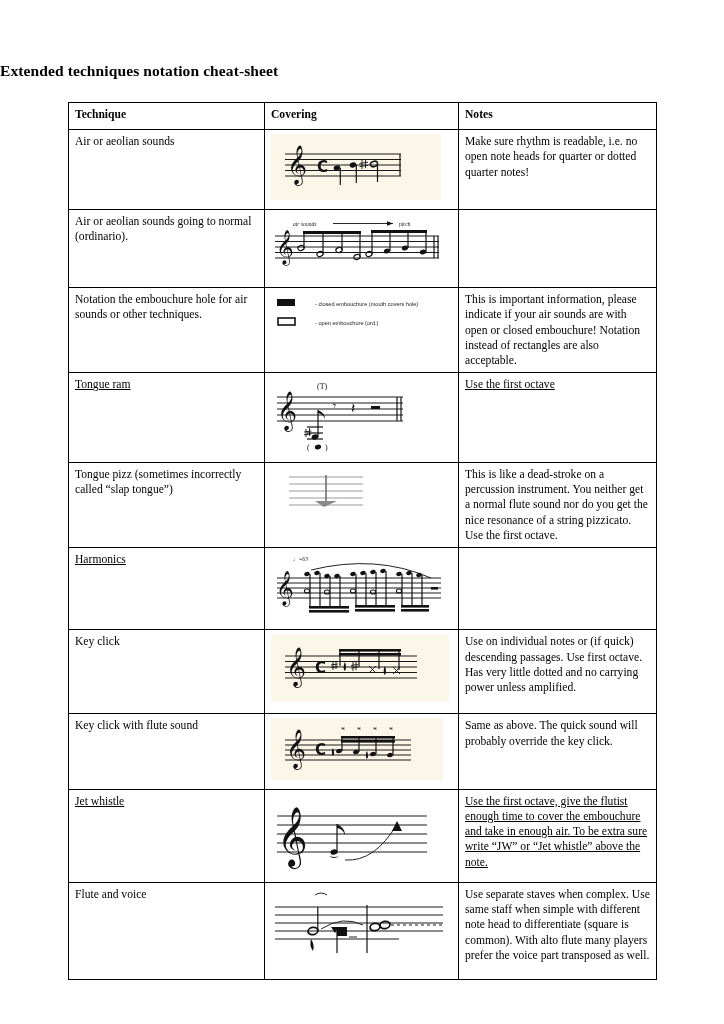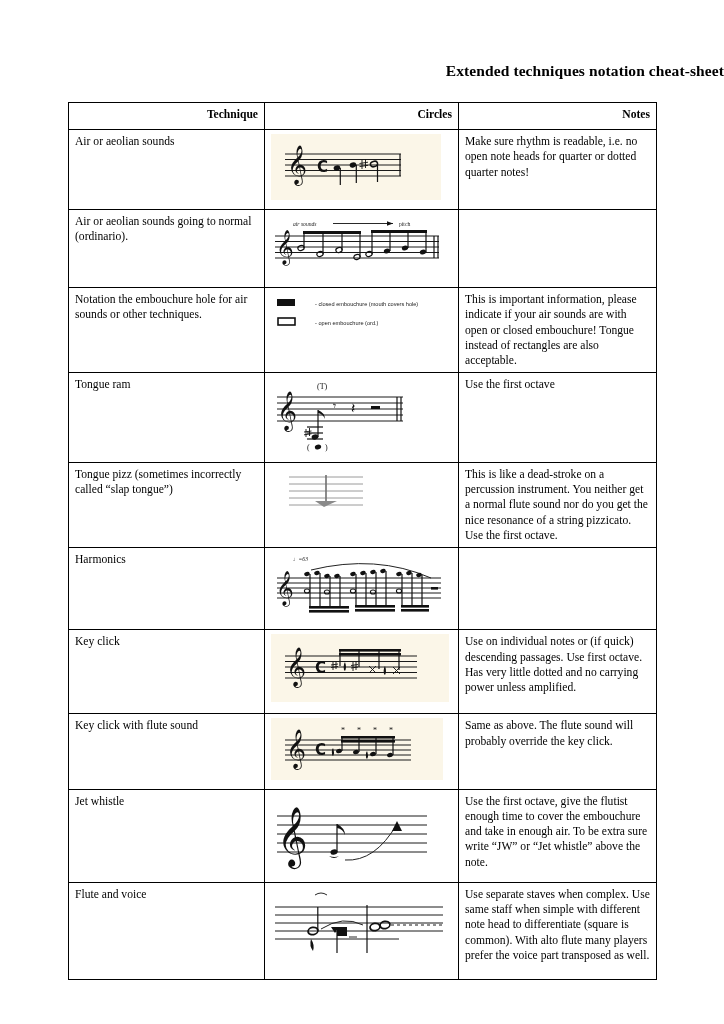--- a/index.html
+++ b/index.html
@@ -19,21 +19,21 @@
     width: 724px;
     height: 1024px;
     position: relative;
     background: #fff;
   }
   .doc-title {
     position: absolute;
     top: 62px;
     left: 0;
     width: 724px;
-    text-align: right;
+    text-align: left;
     font-size: 15.5px;
     font-weight: bold;
     letter-spacing: 0.1px;
   }
   table.cheat {
     position: absolute;
     left: 68px;
     top: 102px;
     width: 588px;
     border-collapse: collapse;
@@ -45,21 +45,20 @@
     padding: 4px 6px 4px 6px;
     font-size: 11.6px;
     line-height: 1.32;
     text-align: left;
   }
   table.cheat th {
     font-weight: bold;
     padding-top: 4px;
     padding-bottom: 4px;
     height: 18px;
-    text-align: right;
   }
   col.c-technique { width: 196px; }
   col.c-notation  { width: 194px; }
   col.c-notes     { width: 198px; }
 
   td.notation-cell {
     text-align: center;
     vertical-align: top;
     padding-top: 6px;
   }
@@ -122,21 +121,21 @@
 
   <table class="cheat">
     <colgroup>
       <col class="c-technique">
       <col class="c-notation">
       <col class="c-notes">
     </colgroup>
     <thead>
       <tr>
         <th>Technique</th>
-        <th>Circles</th>
+        <th>Covering</th>
         <th>Notes</th>
       </tr>
     </thead>
     <tbody>
 
       <tr style="height:80px;">
         <td>Air or aeolian sounds</td>
         <td class="notation-cell">
           <span class="notation-wrap tint">
             <svg width="150" height="52" viewBox="0 0 150 52">
@@ -228,24 +227,24 @@
         <td class="notation-cell" style="text-align:left;padding-left:8px;">
           <span class="notation-wrap">
             <svg width="180" height="48" viewBox="0 0 180 48">
               <rect class="ink" x="4" y="7" width="18" height="7"></rect>
               <text class="legend-text" x="42" y="13.5">- closed embouchure (mouth covers hole)</text>
               <rect x="5" y="26" width="17" height="7" fill="none" stroke="#111" stroke-width="1.6"></rect>
               <text class="legend-text" x="42" y="32.5">- open embouchure (ord.)</text>
             </svg>
           </span>
         </td>
-        <td class="notes-cell">This is important information, please indicate if your air sounds are with open or closed embouchure! Tongue instead of rectangles are also acceptable.</td>
-      </tr>
-
-      <tr style="height:82px;">
+        <td class="notes-cell">This is important information, please indicate if your air sounds are with open or closed embouchure! Notation instead of rectangles are also acceptable.</td>
+      </tr>
+
+      <tr style="height:82px;text-decoration:underline;">
         <td>Tongue ram</td>
         <td class="notation-cell">
           <span class="notation-wrap">
             <svg width="150" height="76" viewBox="0 0 150 76">
               <text class="paren" x="46" y="12">(T)</text>
               <g>
                 <line class="staff-line" x1="6" y1="20" x2="132" y2="20"></line>
                 <line class="staff-line" x1="6" y1="26" x2="132" y2="26"></line>
                 <line class="staff-line" x1="6" y1="32" x2="132" y2="32"></line>
                 <line class="staff-line" x1="6" y1="38" x2="132" y2="38"></line>
@@ -296,21 +295,21 @@
                 <line class="staff-line faint" x1="18" y1="38" x2="92" y2="38"></line>
               </g>
               <line x1="55" y1="8" x2="55" y2="34" stroke="#6f6f6f" stroke-width="1.6"></line>
               <path d="M44 34 L66 34 L53 40 Z" fill="#8a8a8a"></path>
             </svg>
           </span>
         </td>
         <td class="notes-cell">This is like a dead-stroke on a percussion instrument. You neither get a normal flute sound nor do you get the nice resonance of a string pizzicato. Use the first octave.</td>
       </tr>
 
-      <tr style="height:82px;">
+      <tr style="height:82px;text-decoration:underline;">
         <td>Harmonics</td>
         <td class="notation-cell">
           <span class="notation-wrap">
             <svg width="178" height="64" viewBox="0 0 178 64">
               <text class="tiny-label" x="22" y="9">♩=63</text>
               <path class="curve" d="M40 18 Q105 2 160 26"></path>
               <g>
                 <line class="staff-line" x1="6" y1="26" x2="170" y2="26"></line>
                 <line class="staff-line" x1="6" y1="31" x2="170" y2="31"></line>
                 <line class="staff-line" x1="6" y1="36" x2="170" y2="36"></line>
@@ -450,24 +449,24 @@
                 <ellipse cx="92" cy="30" rx="3" ry="2.2" transform="rotate(-16 92 30)"></ellipse>
                 <ellipse cx="109" cy="31" rx="3" ry="2.2" transform="rotate(-16 109 31)"></ellipse>
               </g>
               <g class="ink">
                 <path d="M52 24 q2 5 0 8 q-1.2 -1 -1.2 -4 q0 -2.6 1.2 -4 z"></path>
                 <path d="M86 27 q2 5 0 8 q-1.2 -1 -1.2 -4 q0 -2.6 1.2 -4 z"></path>
               </g>
             </svg>
           </span>
         </td>
-        <td class="notes-cell">Same as above. The flute sound will probably override the key click.</td>
-      </tr>
-
-      <tr style="height:92px;">
+        <td class="notes-cell">Same as above. The quick sound will probably override the key click.</td>
+      </tr>
+
+      <tr style="height:92px;text-decoration:underline;">
         <td>Jet whistle</td>
         <td class="notation-cell">
           <span class="notation-wrap">
             <svg width="164" height="80" viewBox="0 0 164 80">
               <g>
                 <line class="staff-line" x1="6" y1="22" x2="156" y2="22"></line>
                 <line class="staff-line" x1="6" y1="31" x2="156" y2="31"></line>
                 <line class="staff-line" x1="6" y1="40" x2="156" y2="40"></line>
                 <line class="staff-line" x1="6" y1="49" x2="156" y2="49"></line>
                 <line class="staff-line" x1="6" y1="58" x2="156" y2="58"></line>

